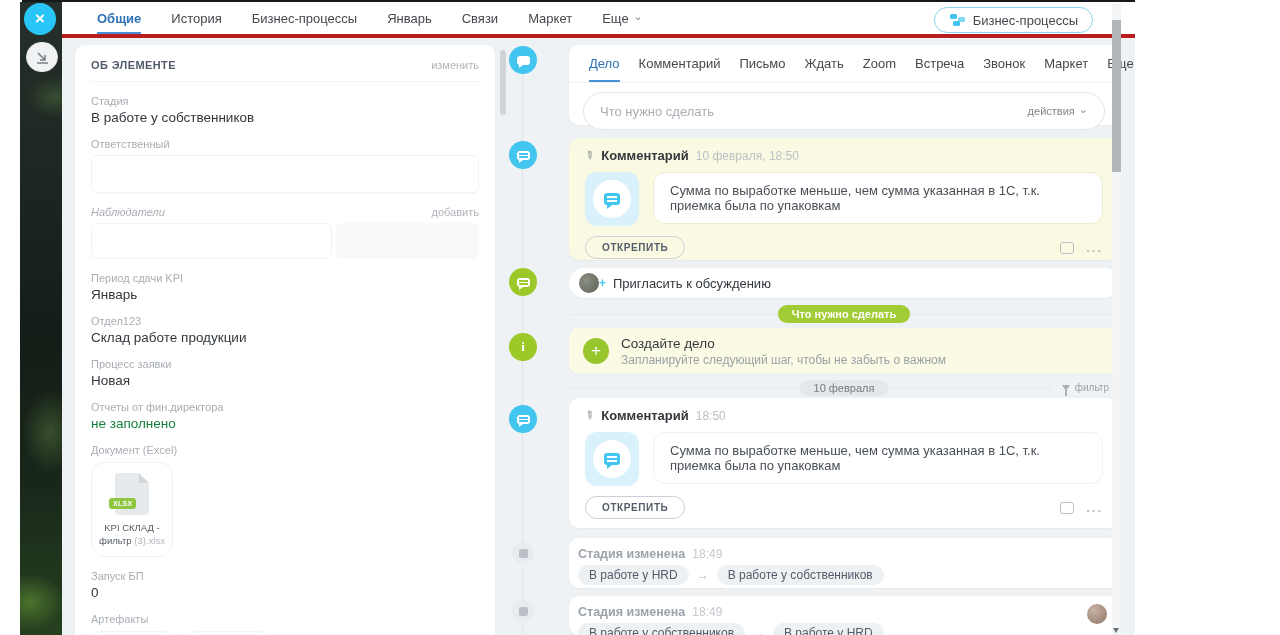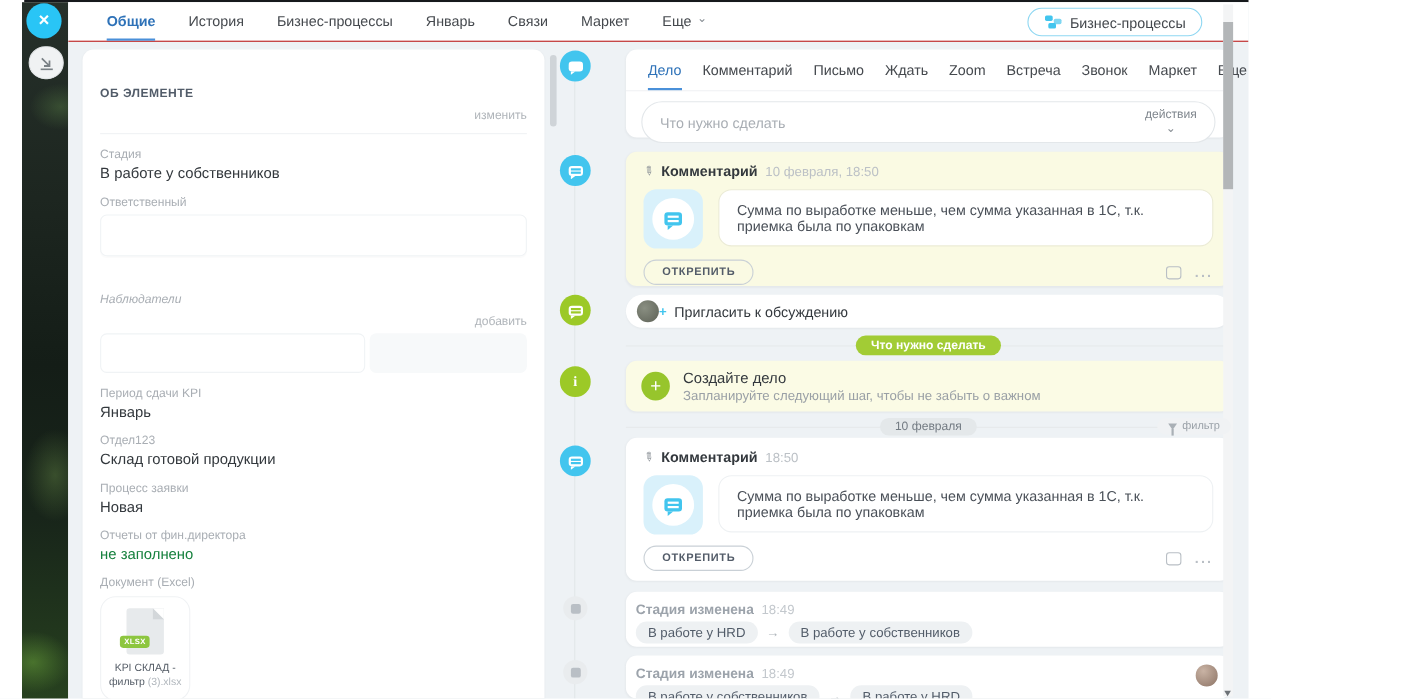--- a/index.html
+++ b/index.html
@@ -22,37 +22,37 @@
   .collapse-btn { position:absolute; left:26px; top:42px; width:32px; height:30px;
     background:#f0f2f3; border:1px solid #e2e5e7; border-radius:16px; display:flex;
     align-items:center; justify-content:center; color:#7a8186; }
 
   
   .panel { position:absolute; left:62px; top:2px; width:1073px; height:633px;
     background:#eef2f5; overflow:hidden; }
 
   
   .topbar { position:absolute; left:0; top:0; width:100%; height:36px; background:#fff;
-    border-bottom:1px solid #b91c1c; display:flex; align-items:stretch; padding-left:35px; }
+    border-bottom:4px solid #b91c1c; display:flex; align-items:stretch; padding-left:35px; }
   .topbar .tab { display:flex; align-items:center; gap:5px; margin-right:30px; font-size:13px;
     color:#45494e; cursor:pointer; border-bottom:2px solid transparent; padding-top:2px; }
   .topbar .tab.active { color:#2e72b8; border-bottom-color:#4a90d9; font-weight:bold; }
   .chev { font-size:11px; color:#8a9096; line-height:1; transform:translateY(-2px); }
   .bp-btn { position:absolute; right:42px; top:5px; height:26px; border:1px solid #8ed7f2;
     border-radius:14px; background:#fff; display:flex; align-items:center; gap:7px;
     padding:0 14px; font-size:13px; color:#44484d; cursor:pointer; }
 
   
   .details { position:absolute; left:13px; top:43px; width:420px; height:590px;
     background:#fff; border-radius:10px 10px 0 0; box-shadow:0 1px 2px rgba(0,0,0,.04);
     padding:14px 16px 0 16px; }
   .det-head { display:flex; justify-content:space-between; align-items:center;
     padding-bottom:10px; border-bottom:1px solid #f0f2f4; }
   .det-title { font-size:11px; font-weight:bold; color:#525c69; letter-spacing:.4px; }
-  .link { font-size:11px; color:#b0b5ba; cursor:pointer;margin-top:40px; }
+  .link { font-size:11px; color:#b0b5ba; cursor:pointer; }
   .f-label { font-size:11px; color:#a9aeb4; margin-top:13px; }
   .f-label-row { display:flex; justify-content:space-between; align-items:center; margin-top:13px; }
   .f-label-row .f-label { margin-top:0;font-style:italic; }
   .f-value { font-size:13.5px; color:#33383d; margin-top:3px; }
   .f-value.muted { color:#15803d; }
   .blank-box { background:#fff; border:1px solid #f0f3f5; border-radius:6px; height:38px;
     margin-top:5px; box-shadow:0 1px 1px rgba(0,0,0,.02); }
   .obs-row { display:flex; gap:4px; margin-top:5px; }
   .obs-row .b1 { width:62%; height:36px; background:#fff; border:1px solid #f0f3f5; border-radius:6px; }
   .obs-row .b2 { flex:1; height:36px; background:#f7f9fa; border-radius:6px; }
@@ -96,21 +96,21 @@
   .tabcard { top:43px; height:80px; }
   .ttabs { display:flex; gap:19px; padding:11px 20px 0 20px; border-bottom:1px solid #f0f2f4; }
   .ttabs .tab { font-size:13px; color:#45494e; padding-bottom:9px; cursor:pointer;
     border-bottom:2px solid transparent; display:flex; gap:4px; align-items:center; }
   .ttabs .tab.active { color:#2e72b8; border-bottom-color:#4a90d9; }
   .inp-row { margin:9px 14px 0 14px; height:38px; border:1px solid #e3e7ea; border-radius:19px;
     display:flex; align-items:center; padding:0 16px; background:#fff; }
   .inp-row input { flex:1; border:none; outline:none; font-size:13px; color:#33383d;
     font-family:"Liberation Sans", sans-serif; background:transparent; }
   .inp-row input::placeholder { color:#a9aeb4; }
-  .actions-lnk { font-size:11px; color:#7f868d; cursor:pointer; display:flex; gap:4px; align-items:center;flex-direction:column; }
+  .actions-lnk { font-size:11px; color:#7f868d; cursor:pointer; display:flex; gap:4px; align-items:center; }
 
   .evt { padding:10px 16px; }
   .evt-head { display:flex; align-items:center; gap:7px; }
   .evt-title { font-size:13px; font-weight:bold; color:#33383d; }
   .evt-time { font-size:12px; color:#bcc1c6; }
   .pin-ic { color:#8a9096; font-size:11px; transform:rotate(40deg); display:inline-block; }
   .evt-body { display:flex; gap:14px; margin-top:9px; }
   .ava-tile { width:54px; height:54px; border-radius:12px; background:#d9f1fb; flex:none;
     display:flex; align-items:center; justify-content:center; }
   .ava-circ { width:38px; height:38px; border-radius:50%; background:#fff; display:flex;
@@ -246,21 +246,21 @@
     </div>
     <div class="obs-row">
       <div class="b1"></div>
       <div class="b2"></div>
     </div>
 
     <div class="f-label">Период сдачи KPI</div>
     <div class="f-value">Январь</div>
 
     <div class="f-label">Отдел123</div>
-    <div class="f-value">Склад готовой продукции</div>
+    <div class="f-value">Склад работе продукции</div>
 
     <div class="f-label">Процесс заявки</div>
     <div class="f-value">Новая</div>
 
     <div class="f-label">Отчеты от фин.директора</div>
     <div class="f-value muted">не заполнено</div>
 
     <div class="f-label">Документ (Excel)</div>
     <div class="file-row">
       <div class="file-card">

